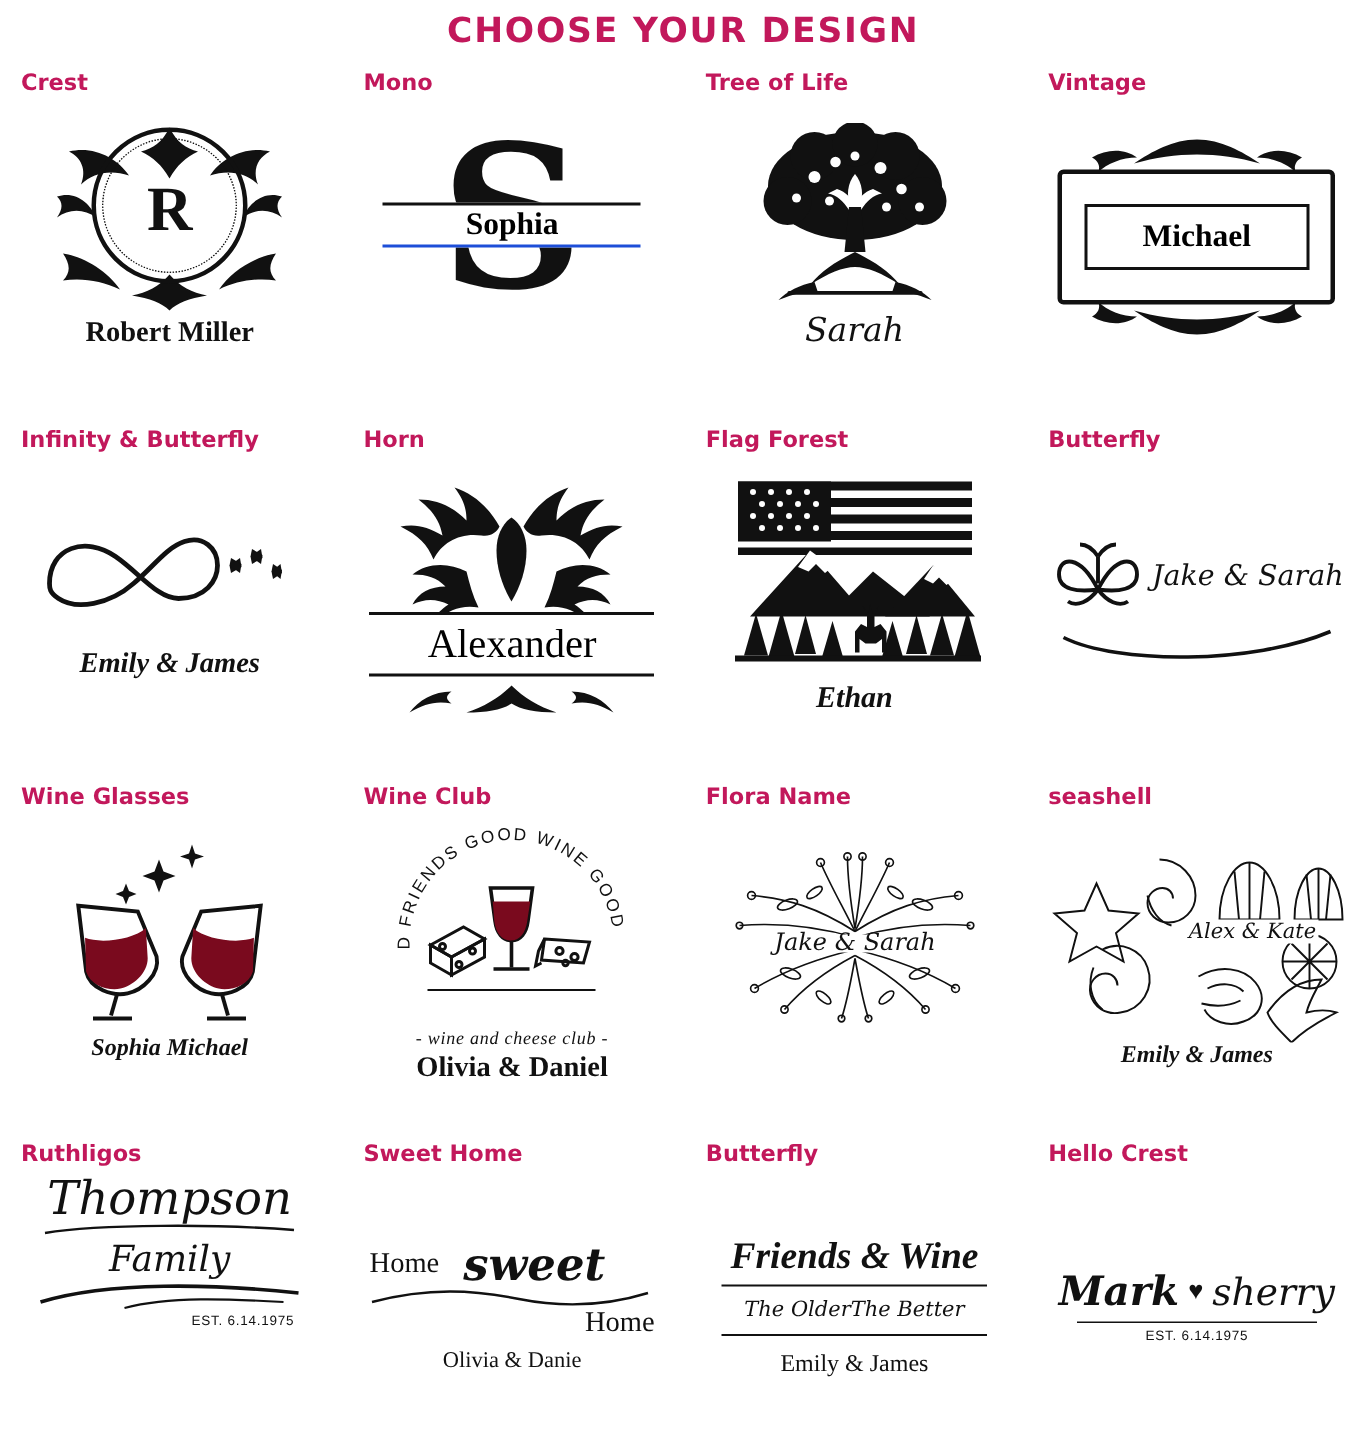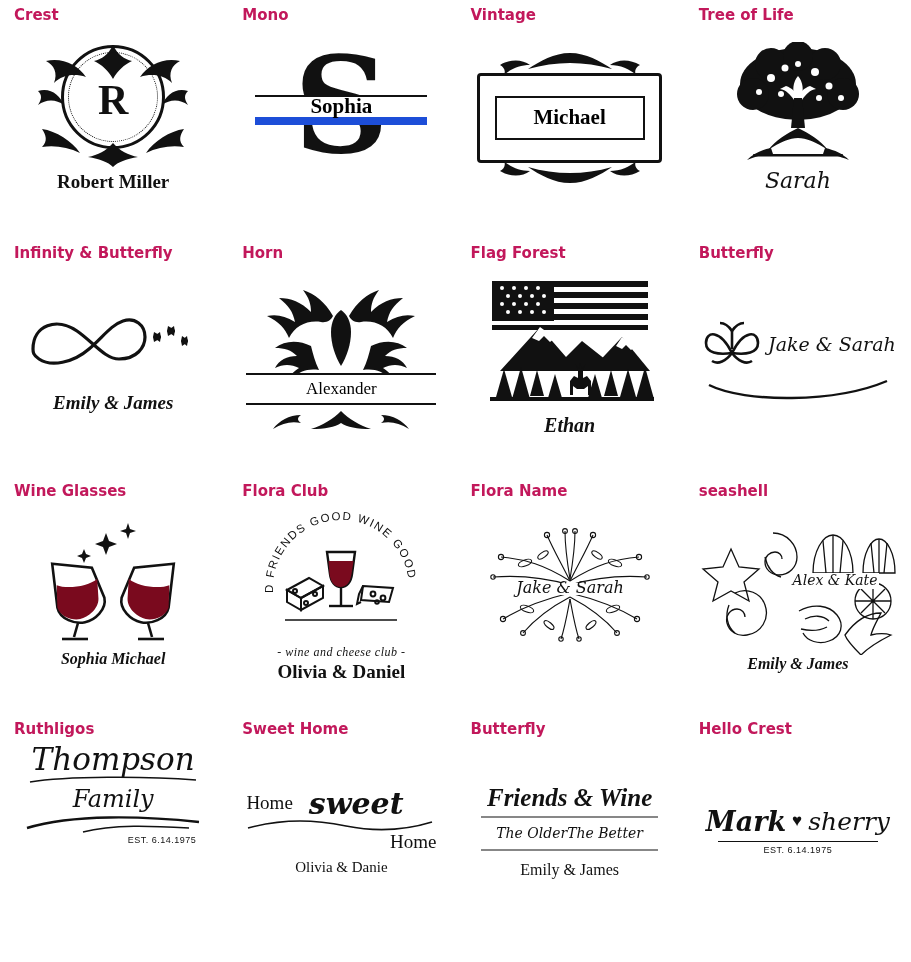--- a/index.html
+++ b/index.html
@@ -81,21 +81,21 @@
 
   
   .mono-wrap { position: relative; width: 160px; height: 150px; }
   .mono-letter {
     position: absolute; left: 50%; top: 0; transform: translateX(-50%);
     font-family: "DejaVu Serif", serif; font-weight: bold; font-size: 132px;
     line-height: 0.95; color: #111;
   }
   .mono-bar {
     position: absolute; left: -6px; right: -6px; top: 52px; height: 30px;
-    background: #fff; border-top: 2px solid #111; border-bottom: 8px solid #1d4ed8;
+    background: #fff; border-top: 2px solid #111; border-bottom: 2px solid #1d4ed8;
     display: flex; align-items: center; justify-content: center;
   }
   .mono-bar span { font-family: "Liberation Serif", serif; font-weight: bold; font-size: 21px; }
 
   
   .vint-frame {
     position: relative; width: 185px; height: 90px;
     border: 3px solid #111; border-radius: 4px;
     display: flex; align-items: center; justify-content: center;
   }
@@ -110,21 +110,21 @@
   .tree-name { font-size: 22px; margin-top: 2px; }
 
   
   .inf-name { font-size: 19px; margin-top: 6px; }
 
   
   .horn-bar {
     width: 190px; border-top: 2px solid #111; border-bottom: 2px solid #111;
     text-align: center; padding: 4px 0; margin-top: -6px; background: #fff;
   }
-  .horn-bar span { font-family: "Liberation Serif", serif; font-size: 17px; }
+  .horn-bar span { font-family: "Liberation Serif", serif; font-size: 27px; }
 
   
   .flag-name { font-size: 20px; margin-top: 4px; }
 
   
   .bf-name { font-size: 19px; }
 
   
   .wg-name { font-size: 16px; margin-top: 6px; }
   .wc-sub { font-size: 12px; letter-spacing: .5px; }
@@ -153,20 +153,21 @@
   .hs-a { font-family: "DejaVu Serif", serif; font-style: italic; font-weight: bold; font-size: 27px; }
   .hs-b { font-family: "DejaVu Serif", serif; font-style: italic; font-size: 25px; }
   .hs-line { width: 160px; height: 1px; background: #111; margin-top: 5px; }
   svg { display: block; }
 </style>
 </head>
 <body>
 
 <div id="page">
 
+  <div class="page-title">CHOOSE YOUR DESIGN</div>
 
   <div class="grid">
 
     <div class="cell">
       <div class="cell-label">Crest</div>
       <div class="art">
         <div class="crest-wrap">
           <svg width="170" height="125" viewBox="0 0 170 125">
             <g fill="#111">
               <path d="M85 2 C80 12 74 16 66 18 C74 22 80 27 85 36 C90 27 96 22 104 18 C96 16 90 12 85 2Z"></path>
@@ -193,45 +194,20 @@
         <div class="mono-wrap">
           <div class="mono-letter">S</div>
           <div class="mono-bar">
               <span>Sophia</span>
             </div>
         </div>
       </div>
     </div>
 
     <div class="cell">
-      <div class="cell-label">Vintage</div>
-      <div class="art">
-        <svg width="200" height="30" viewBox="0 0 200 30" style="margin-bottom:-6px">
-          <g fill="#111">
-            <path d="M100 4 C84 4 70 12 58 20 C72 16 86 14 100 14 C114 14 128 16 142 20 C130 12 116 4 100 4Z"></path>
-            <path d="M30 16 C40 10 52 10 60 16 C50 16 40 20 34 26 C36 22 34 18 30 16Z"></path>
-            <path d="M170 16 C160 10 148 10 140 16 C150 16 160 20 166 26 C164 22 166 18 170 16Z"></path>
-          </g>
-        </svg>
-        <div class="vint-frame">
-          <div class="vint-inner">
-              <span>Michael</span>
-            </div>
-        </div>
-        <svg width="200" height="30" viewBox="0 0 200 30" style="margin-top:-6px">
-          <g fill="#111">
-            <path d="M100 26 C84 26 70 18 58 10 C72 14 86 16 100 16 C114 16 128 14 142 10 C130 18 116 26 100 26Z"></path>
-            <path d="M30 14 C40 20 52 20 60 14 C50 14 40 10 34 4 C36 8 34 12 30 14Z"></path>
-            <path d="M170 14 C160 20 148 20 140 14 C150 14 160 10 166 4 C164 8 166 12 170 14Z"></path>
-          </g>
-        </svg>
-      </div>
-    </div>
-
-    <div class="cell">
       <div class="cell-label">Tree of Life</div>
       <div class="art">
         <svg width="150" height="125" viewBox="0 0 150 125">
           <g fill="#111">
             <ellipse cx="75" cy="42" rx="58" ry="36"></ellipse>
             <circle cx="30" cy="52" r="16"></circle>
               <circle cx="120" cy="52" r="16"></circle>
             <circle cx="48" cy="22" r="16"></circle>
               <circle cx="102" cy="22" r="16"></circle>
             <circle cx="75" cy="14" r="15"></circle>
@@ -252,20 +228,45 @@
           </g>
           <g fill="#111">
             <path d="M71 56 h8 l3 30 h-14z"></path>
             <path d="M75 86 c-12 6 -22 12 -30 22 c12 -8 22 -12 30 -12 c8 0 18 4 30 12 c-8 -10 -18 -16 -30 -22z"></path>
             <path d="M48 106 c-10 2 -18 6 -24 12 c10 -4 18 -6 26 -6z"></path>
             <path d="M102 106 c10 2 18 6 24 12 c-10 -4 -18 -6 -26 -6z"></path>
             <rect x="30" y="112" width="90" height="2.5" rx="1"></rect>
           </g>
         </svg>
         <div class="nm script tree-name">Sarah</div>
+      </div>
+    </div>
+
+    <div class="cell">
+      <div class="cell-label">Vintage</div>
+      <div class="art">
+        <svg width="200" height="30" viewBox="0 0 200 30" style="margin-bottom:-6px">
+          <g fill="#111">
+            <path d="M100 4 C84 4 70 12 58 20 C72 16 86 14 100 14 C114 14 128 16 142 20 C130 12 116 4 100 4Z"></path>
+            <path d="M30 16 C40 10 52 10 60 16 C50 16 40 20 34 26 C36 22 34 18 30 16Z"></path>
+            <path d="M170 16 C160 10 148 10 140 16 C150 16 160 20 166 26 C164 22 166 18 170 16Z"></path>
+          </g>
+        </svg>
+        <div class="vint-frame">
+          <div class="vint-inner">
+              <span>Michael</span>
+            </div>
+        </div>
+        <svg width="200" height="30" viewBox="0 0 200 30" style="margin-top:-6px">
+          <g fill="#111">
+            <path d="M100 26 C84 26 70 18 58 10 C72 14 86 16 100 16 C114 16 128 14 142 10 C130 18 116 26 100 26Z"></path>
+            <path d="M30 14 C40 20 52 20 60 14 C50 14 40 10 34 4 C36 8 34 12 30 14Z"></path>
+            <path d="M170 14 C160 20 148 20 140 14 C150 14 160 10 166 4 C164 8 166 12 170 14Z"></path>
+          </g>
+        </svg>
       </div>
     </div>
 
     <div class="cell">
       <div class="cell-label">Infinity &amp; Butterfly</div>
       <div class="art">
         <svg width="200" height="90" viewBox="0 0 200 90">
           <path d="M20 52 C20 28 44 20 64 34 C80 45 92 62 106 62 C124 62 132 50 132 40 C132 28 122 20 110 24 C98 28 90 40 76 52 C60 66 38 70 26 62 C20 58 20 55 20 52Z" fill="none" stroke="#111" stroke-width="3.2"></path>
           <g fill="#111">
             <path d="M140 40 l7 -5 l1 6 l-7 4z"></path>
@@ -407,21 +408,21 @@
               <path d="M34 120 h26"></path>
             <path d="M120 104 L124 118"></path>
               <path d="M110 120 h26"></path>
           </g>
         </svg>
         <div class="nm serif-b ital wg-name">Sophia  Michael</div>
       </div>
     </div>
 
     <div class="cell">
-      <div class="cell-label">Flora Club</div>
+      <div class="cell-label">Wine Club</div>
       <div class="art">
         <svg width="180" height="142" viewBox="0 0 180 142">
           <defs>
             <path id="arcpath" d="M22 84 A68 68 0 1 1 158 84"></path>
           </defs>
           <text font-family="Liberation Sans, sans-serif" font-size="11.5" letter-spacing="1.6" fill="#111">
             <textPath href="#arcpath" startOffset="50%" text-anchor="middle">GOOD FRIENDS GOOD WINE GOOD FOOD</textPath>
           </text>
 
           <g stroke="#111" stroke-width="2.4" fill="none">

